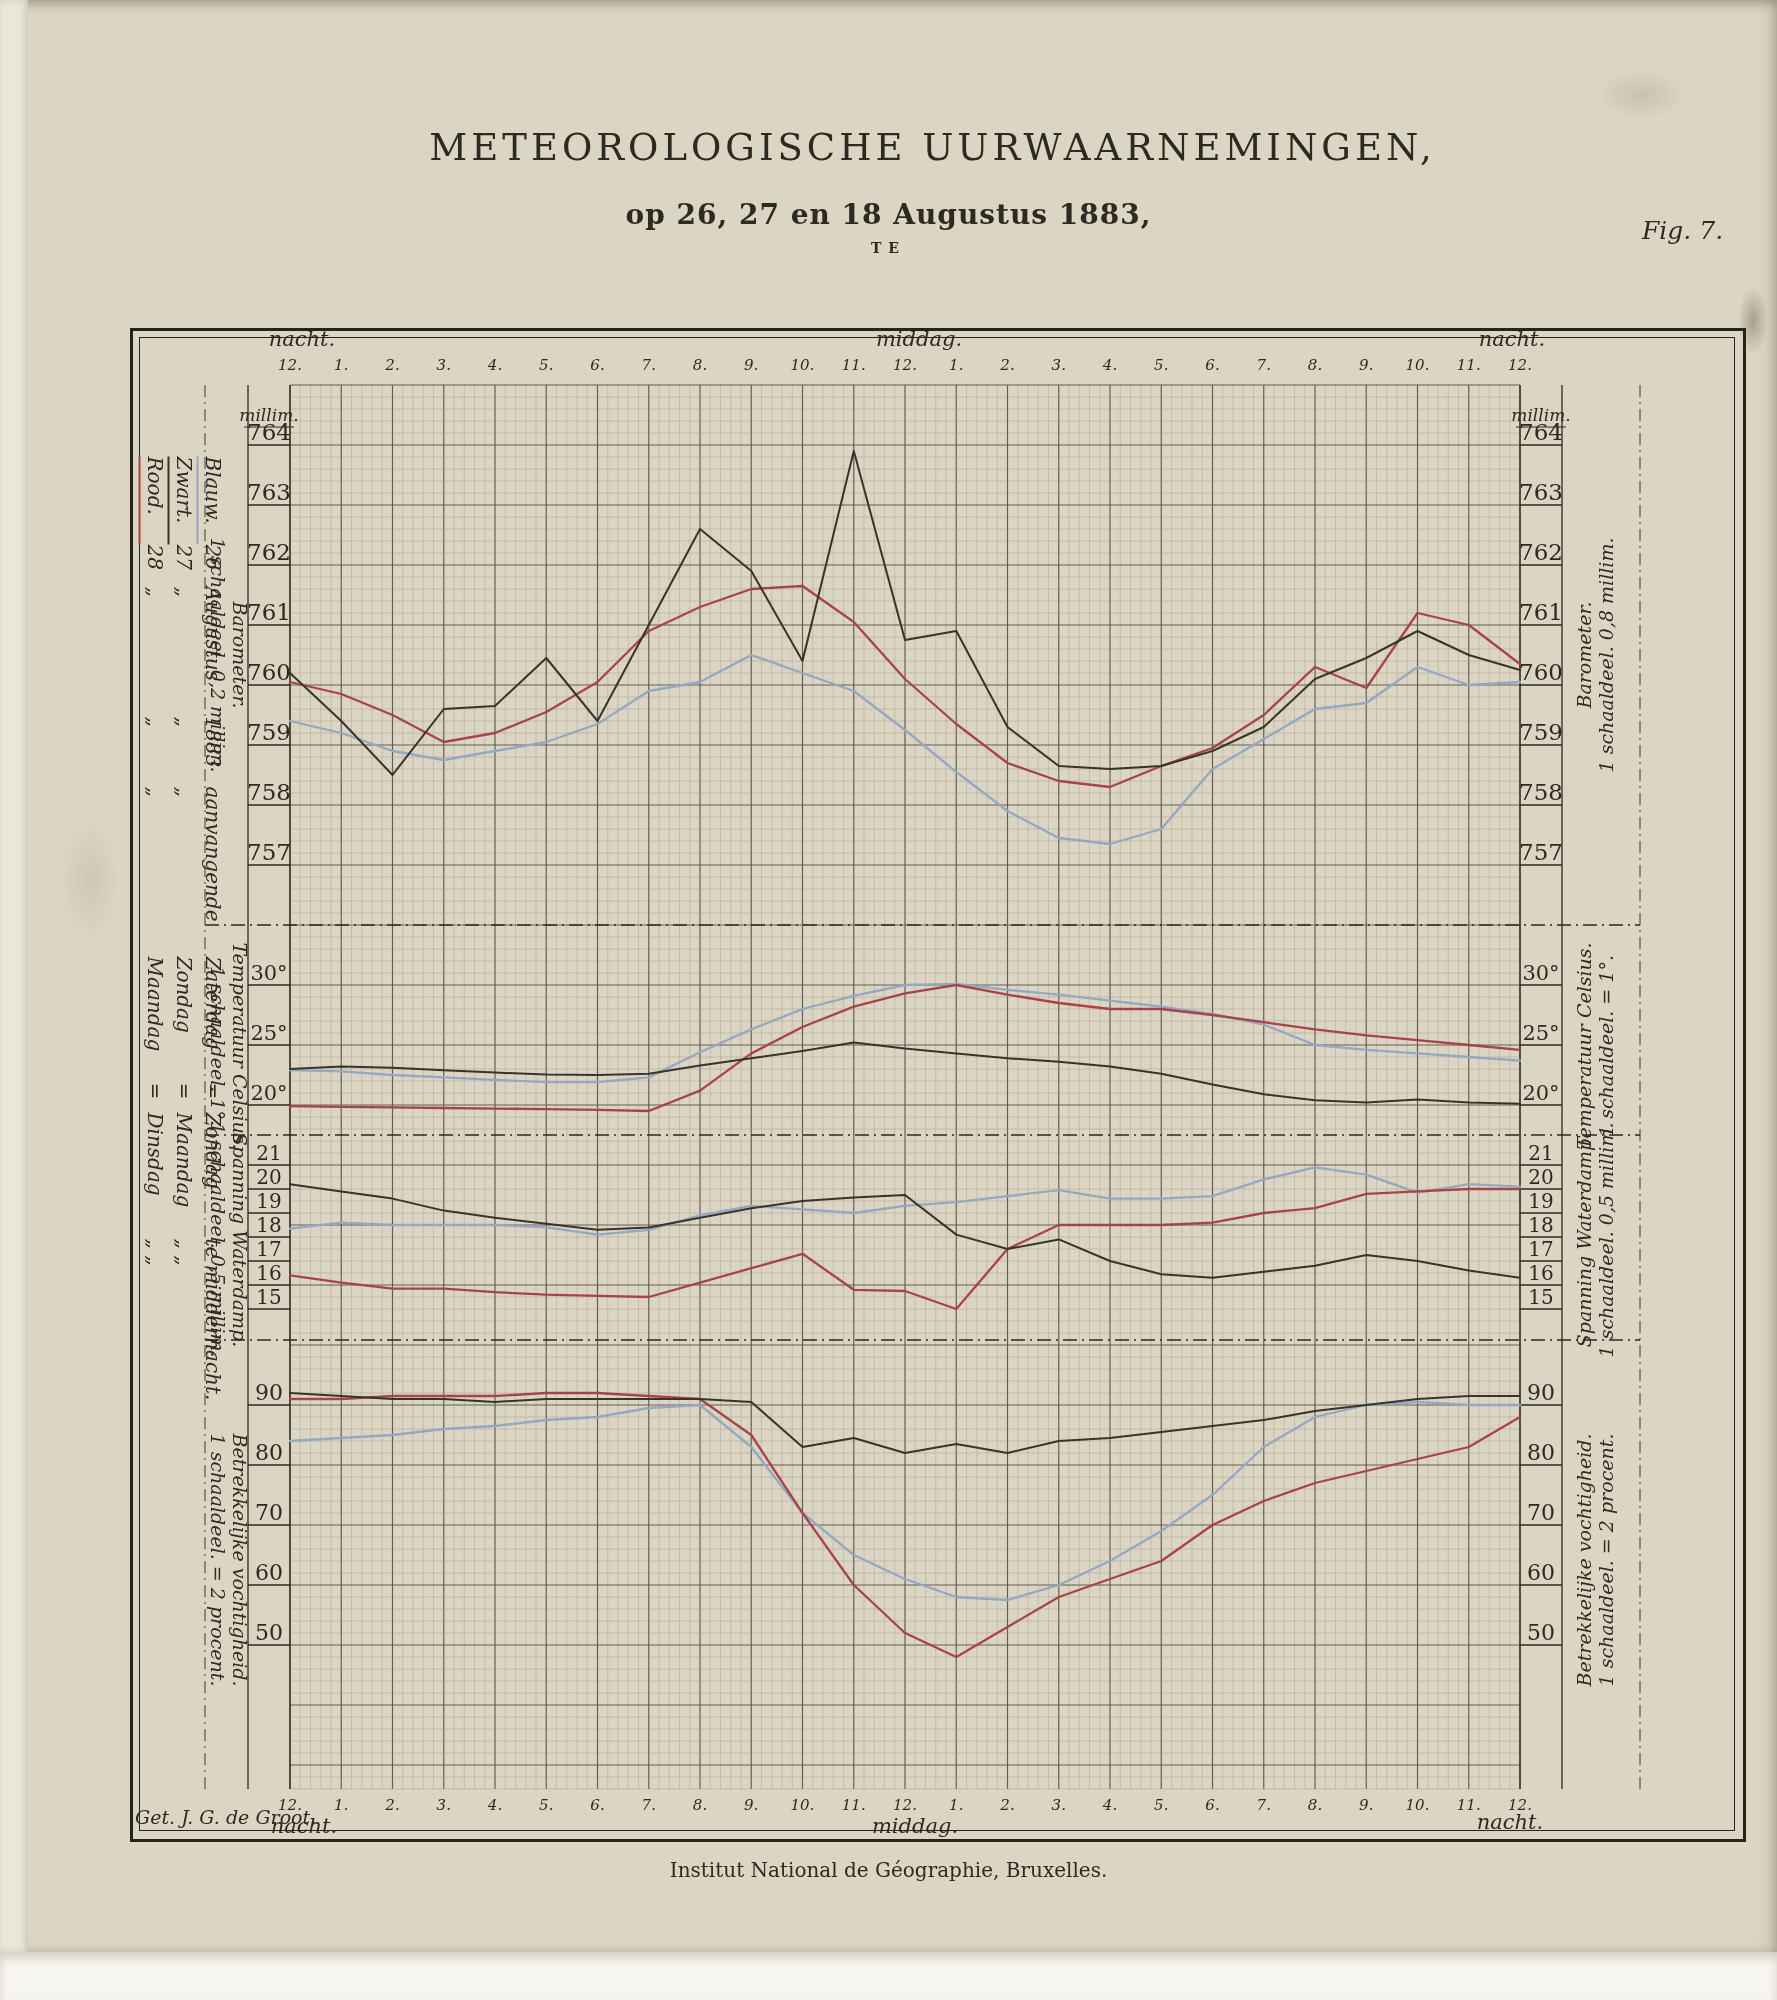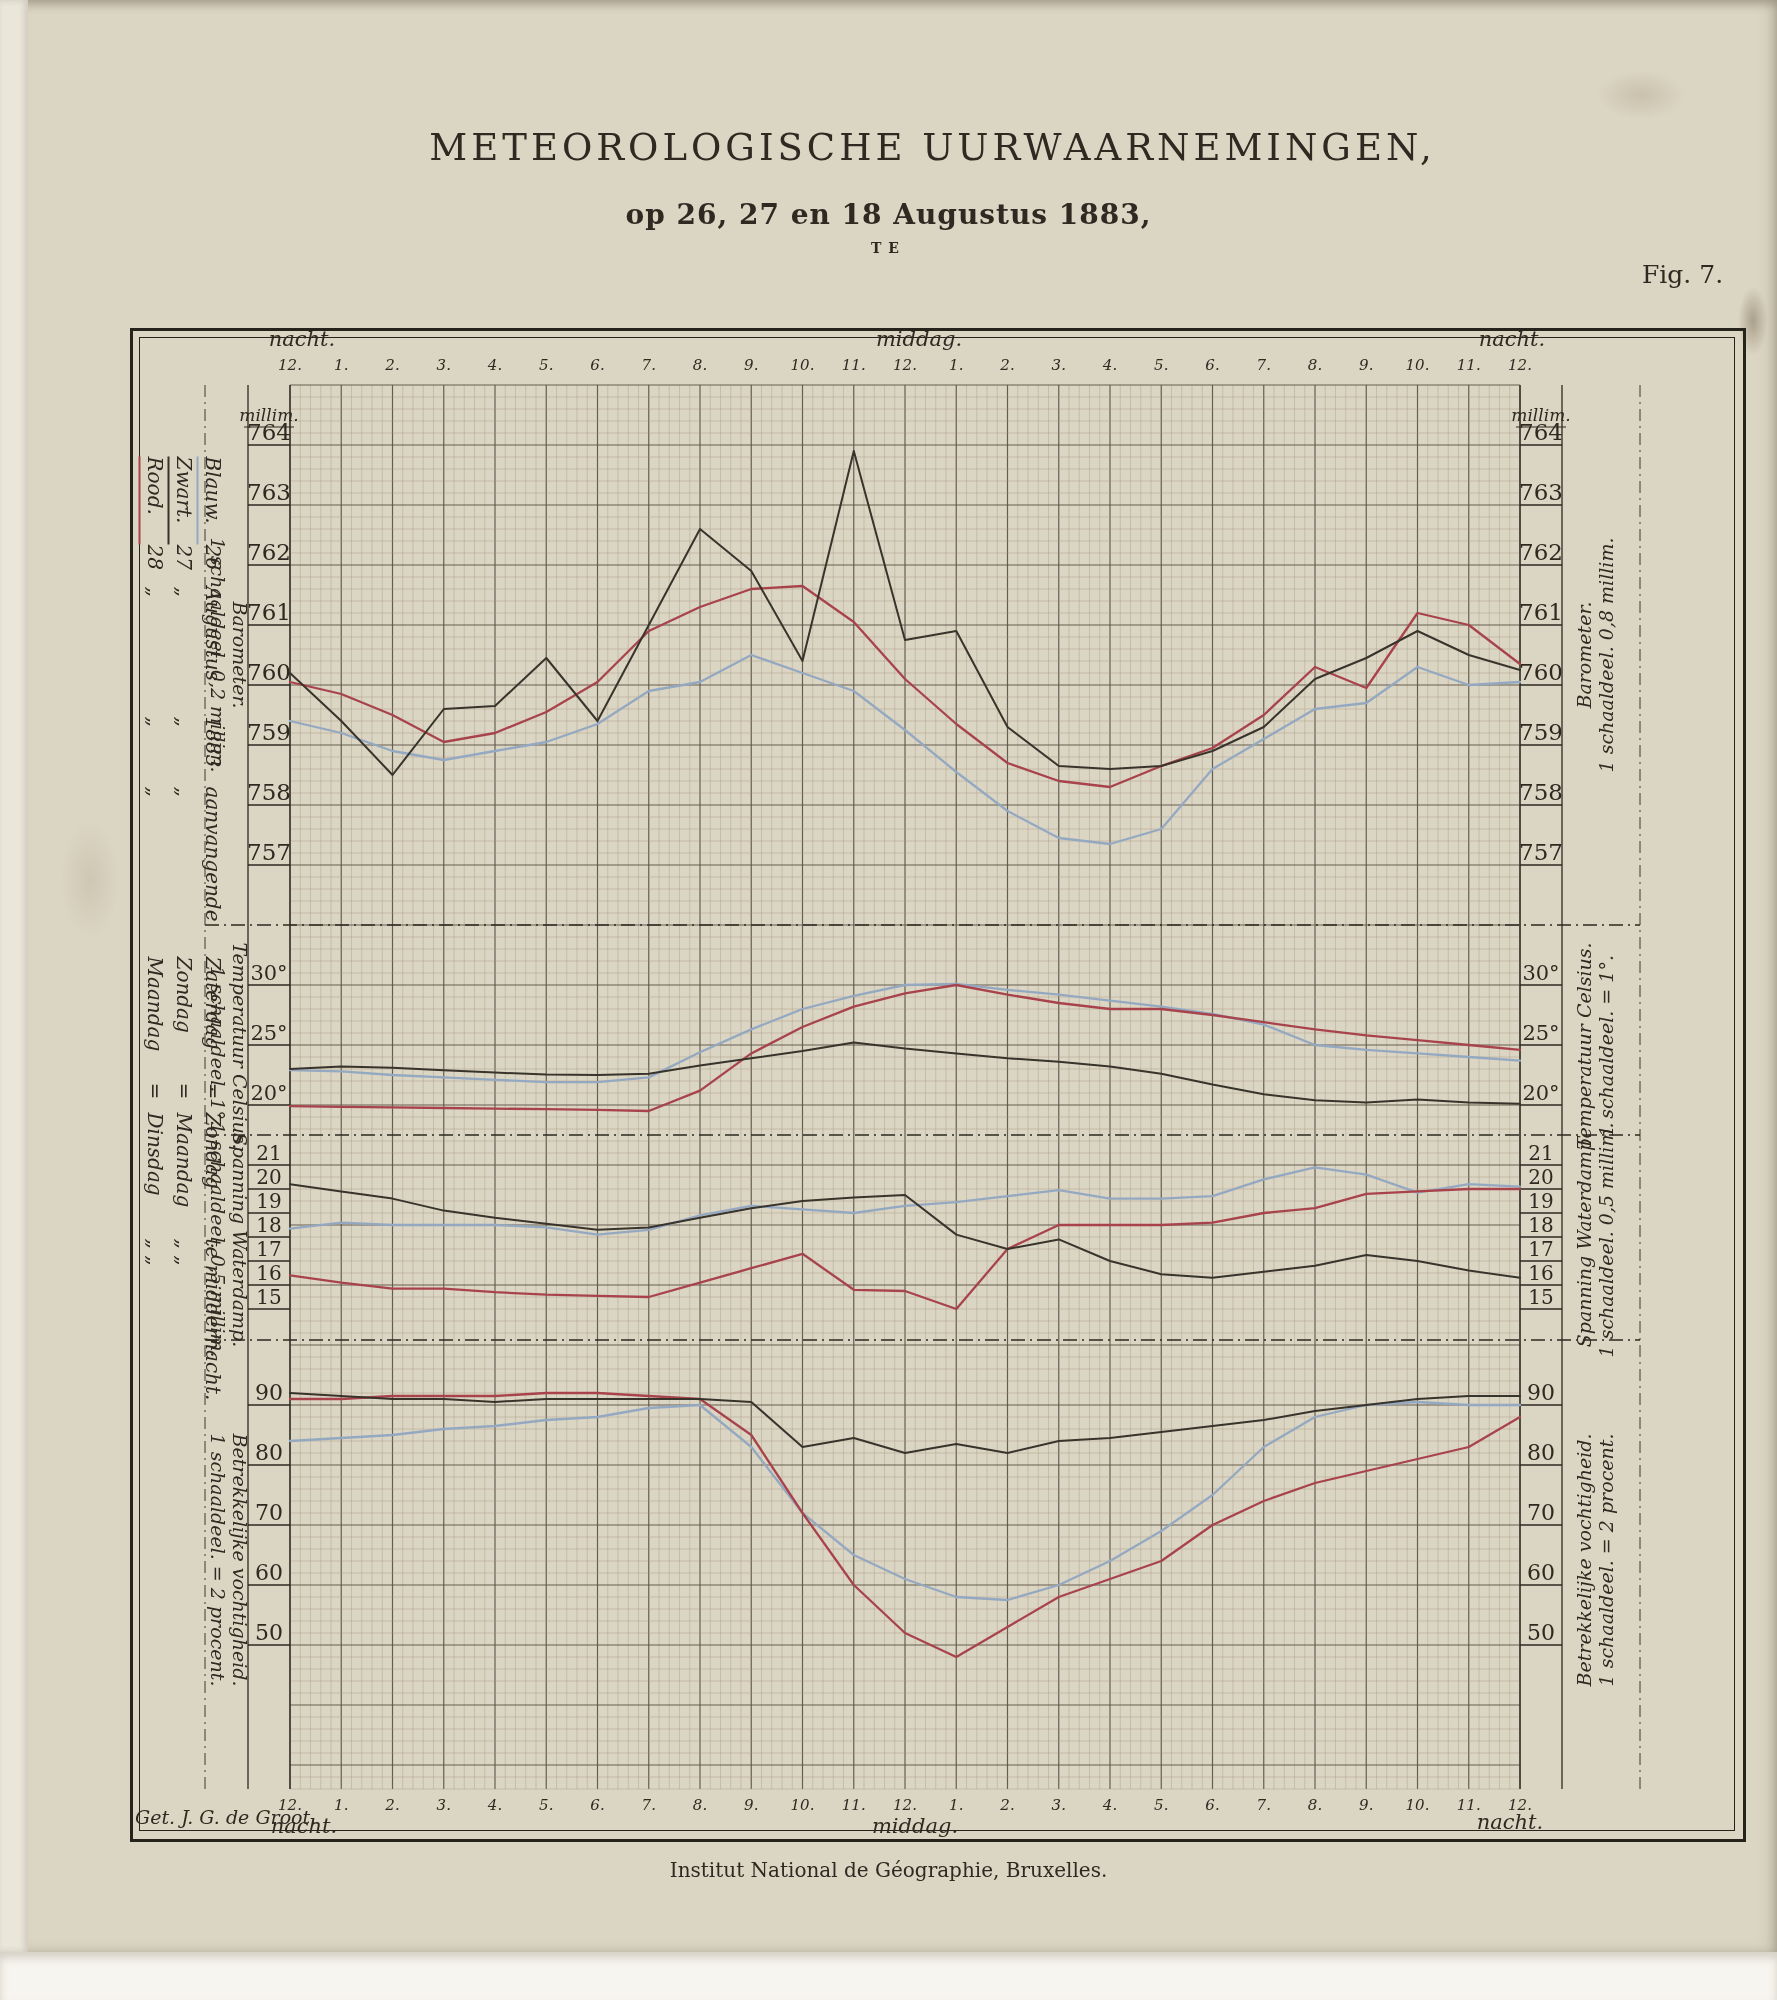--- a/index.html
+++ b/index.html
@@ -12,21 +12,21 @@
              box-shadow:inset -3px 0 6px rgba(120,110,90,.25);}
   #bottom-strip{position:absolute;left:0;top:1952px;width:1777px;height:48px;background:#f7f5ef;
                 box-shadow:inset 0 6px 8px rgba(150,140,120,.35);}
   .stain{position:absolute;border-radius:50%;pointer-events:none;}
   .title-line{position:absolute;width:100%;text-align:center;color:#2e2921;}
   #title1{top:126px;font-size:37px;font-weight:normal;letter-spacing:4px;padding-left:44px;}
   #title2{top:198px;font-size:28px;font-weight:bold;letter-spacing:1px;}
   #title3{top:240px;font-size:14px;font-weight:bold;letter-spacing:7px;}
   #title4{top:264px;font-size:29px;font-weight:bold;letter-spacing:11px;
           text-shadow:2px 2px 0 rgba(70,62,50,.45);}
-  #fig-label{left:1642px;top:216px;font-size:25px;color:#2e2921;margin-top:44px;}
+  #fig-label{left:1642px;top:216px;font-size:25px;font-style:italic;color:#2e2921;}
   #frame-outer{left:130px;top:328px;width:1610px;height:1508px;border:3px solid #26221c;}
   #frame-inner{left:139px;top:337px;width:1594px;height:1492px;border:1px solid #26221c;}
   #legend{left:182px;top:945px;transform:translate(-50%,-50%) rotate(90deg);
           white-space:nowrap;color:#2e2921;font-style:italic;font-size:20px;}
   .legend-row{line-height:27px;}
   .legend-row span{display:inline-block;}
   .lg-label{border-bottom-width:2px;border-bottom-style:solid;padding-bottom:0px;}
   #credit{left:135px;top:1806px;font-style:italic;font-size:19px;color:#2e2921;}
   #bottom-caption{position:absolute;left:0;top:1858px;width:1777px;text-align:center;
                   font-size:20px;color:#2e2921;}

